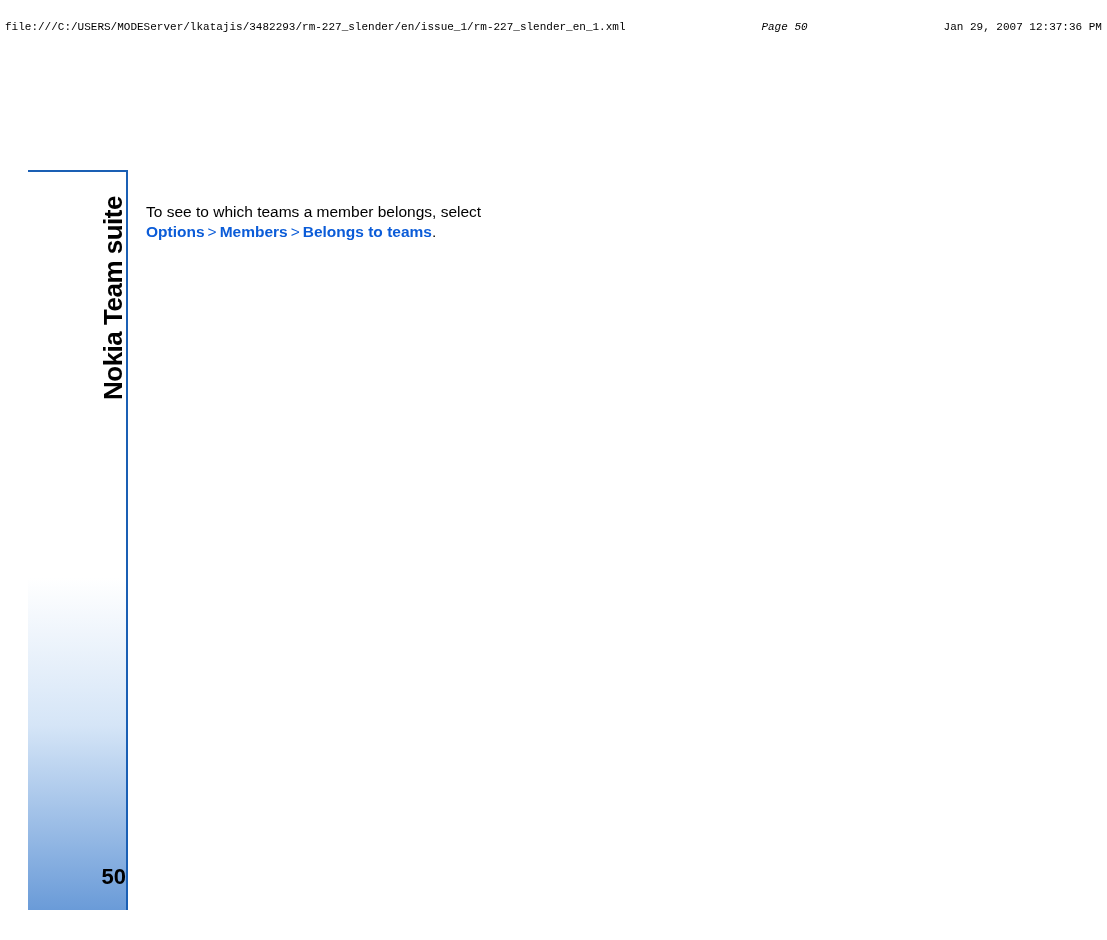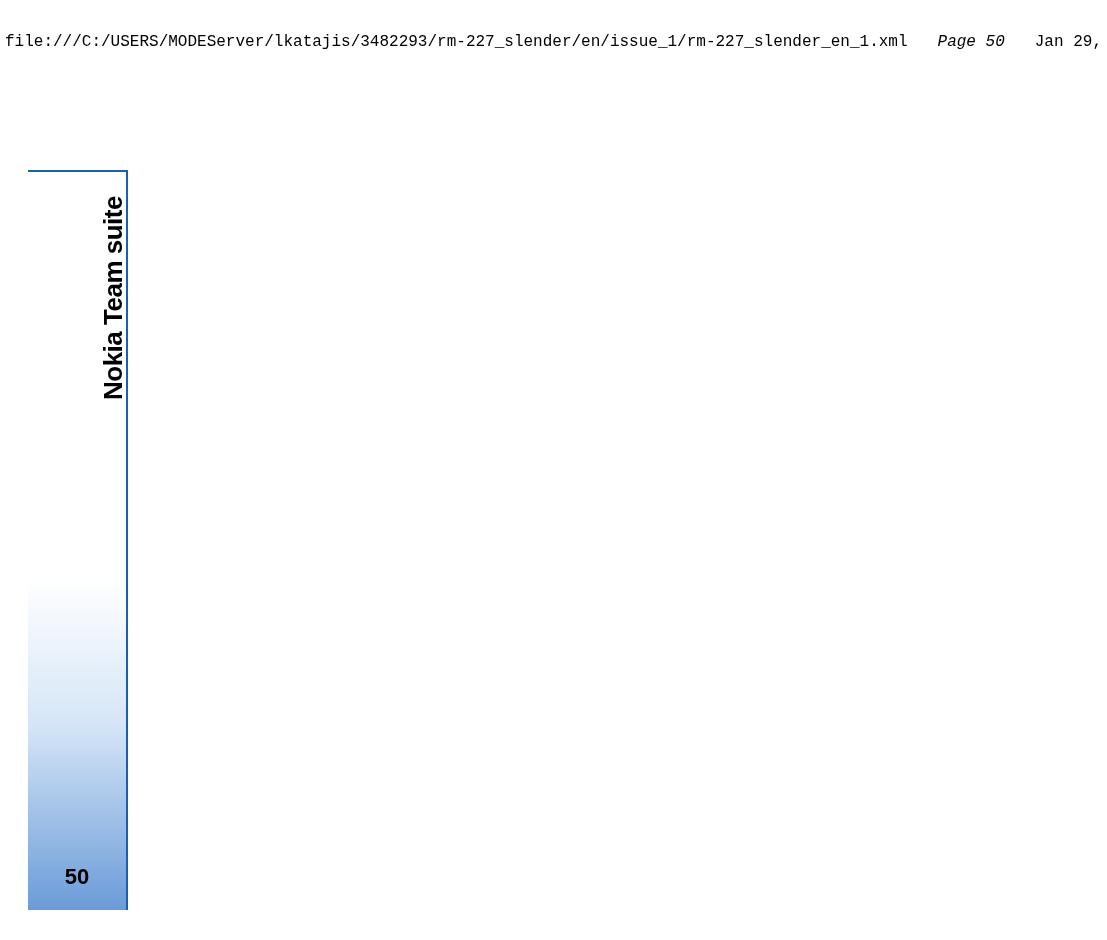--- a/index.html
+++ b/index.html
@@ -9,26 +9,25 @@
     }
     body {
       font-family: Arial, sans-serif;
       background: white;
       width: 1107px;
       height: 940px;
       position: relative;
     }
     .header {
       font-family: "Courier New", monospace;
-      font-size: 16px;
+      font-size: 11px;
       padding: 21px 5px;
       display: flex;
       justify-content: space-between;
       white-space: nowrap;
-      margin-top: 12px;
     }
     .header-left {
       flex: 0 0 auto;
     }
     .header-center {
       flex: 0 0 auto;
       margin-left: 30px;
       font-style: italic;
     }
     .header-right {
@@ -67,21 +66,21 @@
       font-size: 26px;
       font-weight: bold;
       color: #000;
       letter-spacing: -0.5px;
     }
     .page-number {
       position: absolute;
       bottom: 20px;
       left: 0;
       width: 100%;
-      text-align: center;
+      text-align: right;
       font-size: 22px;
       font-weight: bold;
       color: #000;
     }
     .content {
       flex: 1;
       padding: 32px 0 0 18px;
       font-size: 15.5px;
       line-height: 1.3;
       color: #000;
@@ -109,14 +108,17 @@
 </div>
 
 <div class="page-container">
   <div class="sidebar">
     <div class="sidebar-title-wrapper">
       <div class="sidebar-title-text">Nokia Team suite</div>
     </div>
     <div class="page-number">50</div>
   </div>
   <div class="content">
+    <p>
+      <span>To see to which teams a member belongs, select </span><span class="link">Options</span><span class="sep">&gt;</span><span class="link">Members</span><span class="sep">&gt;</span><span class="link">Belongs to teams</span><span>.</span>
+    </p>
   </div>
 </div>
 
 </body></html>

